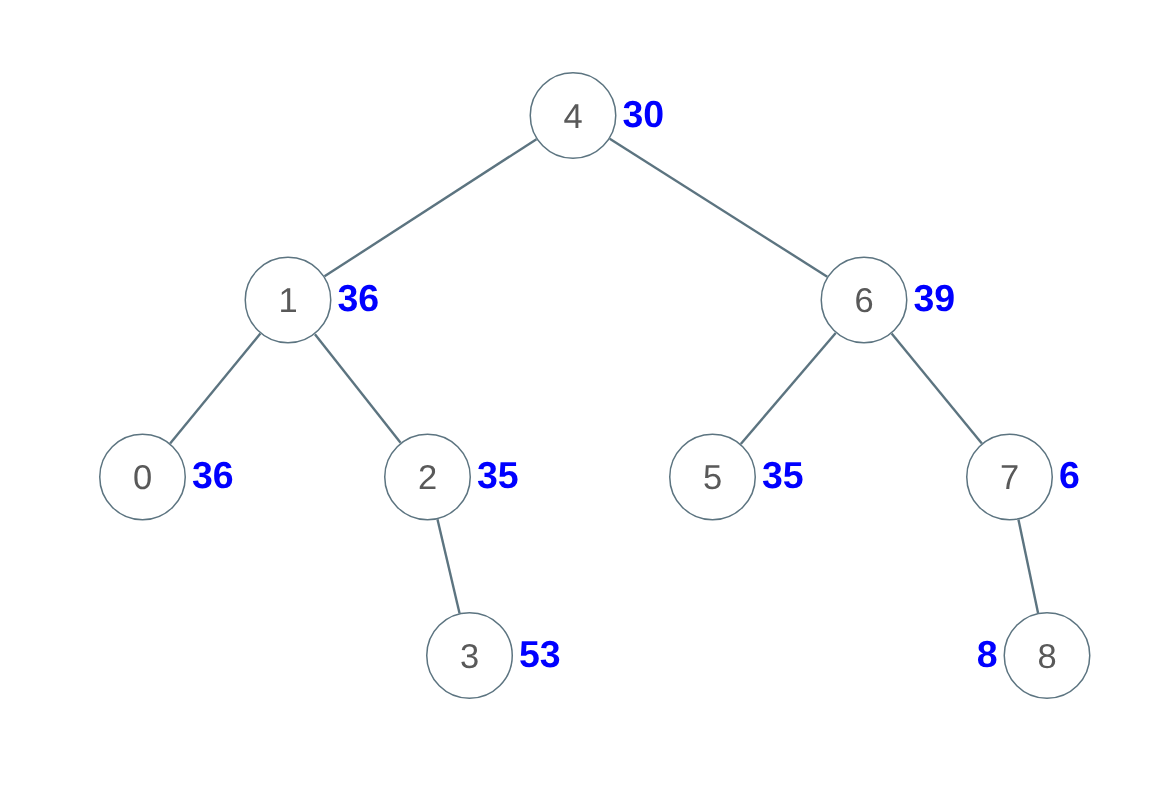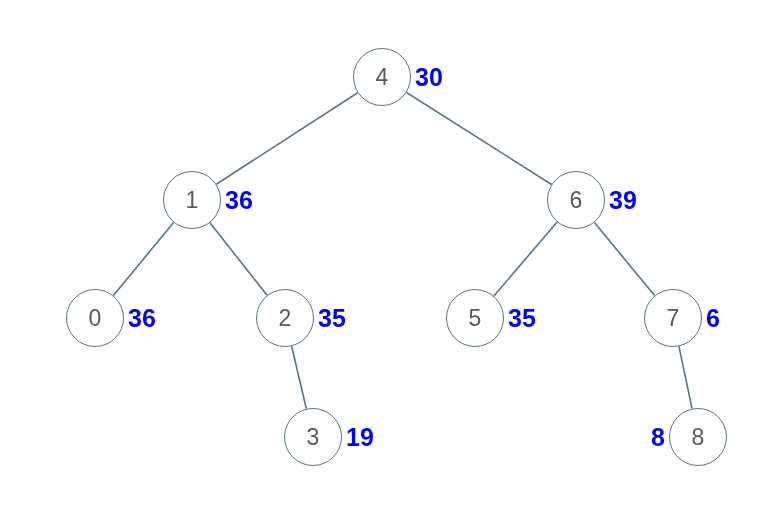--- a/index.html
+++ b/index.html
@@ -107,20 +107,20 @@
       <div class="tree-node" style="left: 475px; top: 318px;">
         <span class="node-id">5</span>
         <span class="node-weight right">35</span>
       </div>
       <div class="tree-node" style="left: 673px; top: 318px;">
         <span class="node-id">7</span>
         <span class="node-weight right">6</span>
       </div>
       <div class="tree-node" style="left: 313px; top: 437px;">
         <span class="node-id">3</span>
-        <span class="node-weight right">19</span>
+        <span class="node-weight right">53</span>
       </div>
       <div class="tree-node" style="left: 698px; top: 437px;">
         <span class="node-id">8</span>
         <span class="node-weight left">8</span>
       </div>
     </div>
 </div>
 
 </body></html>

